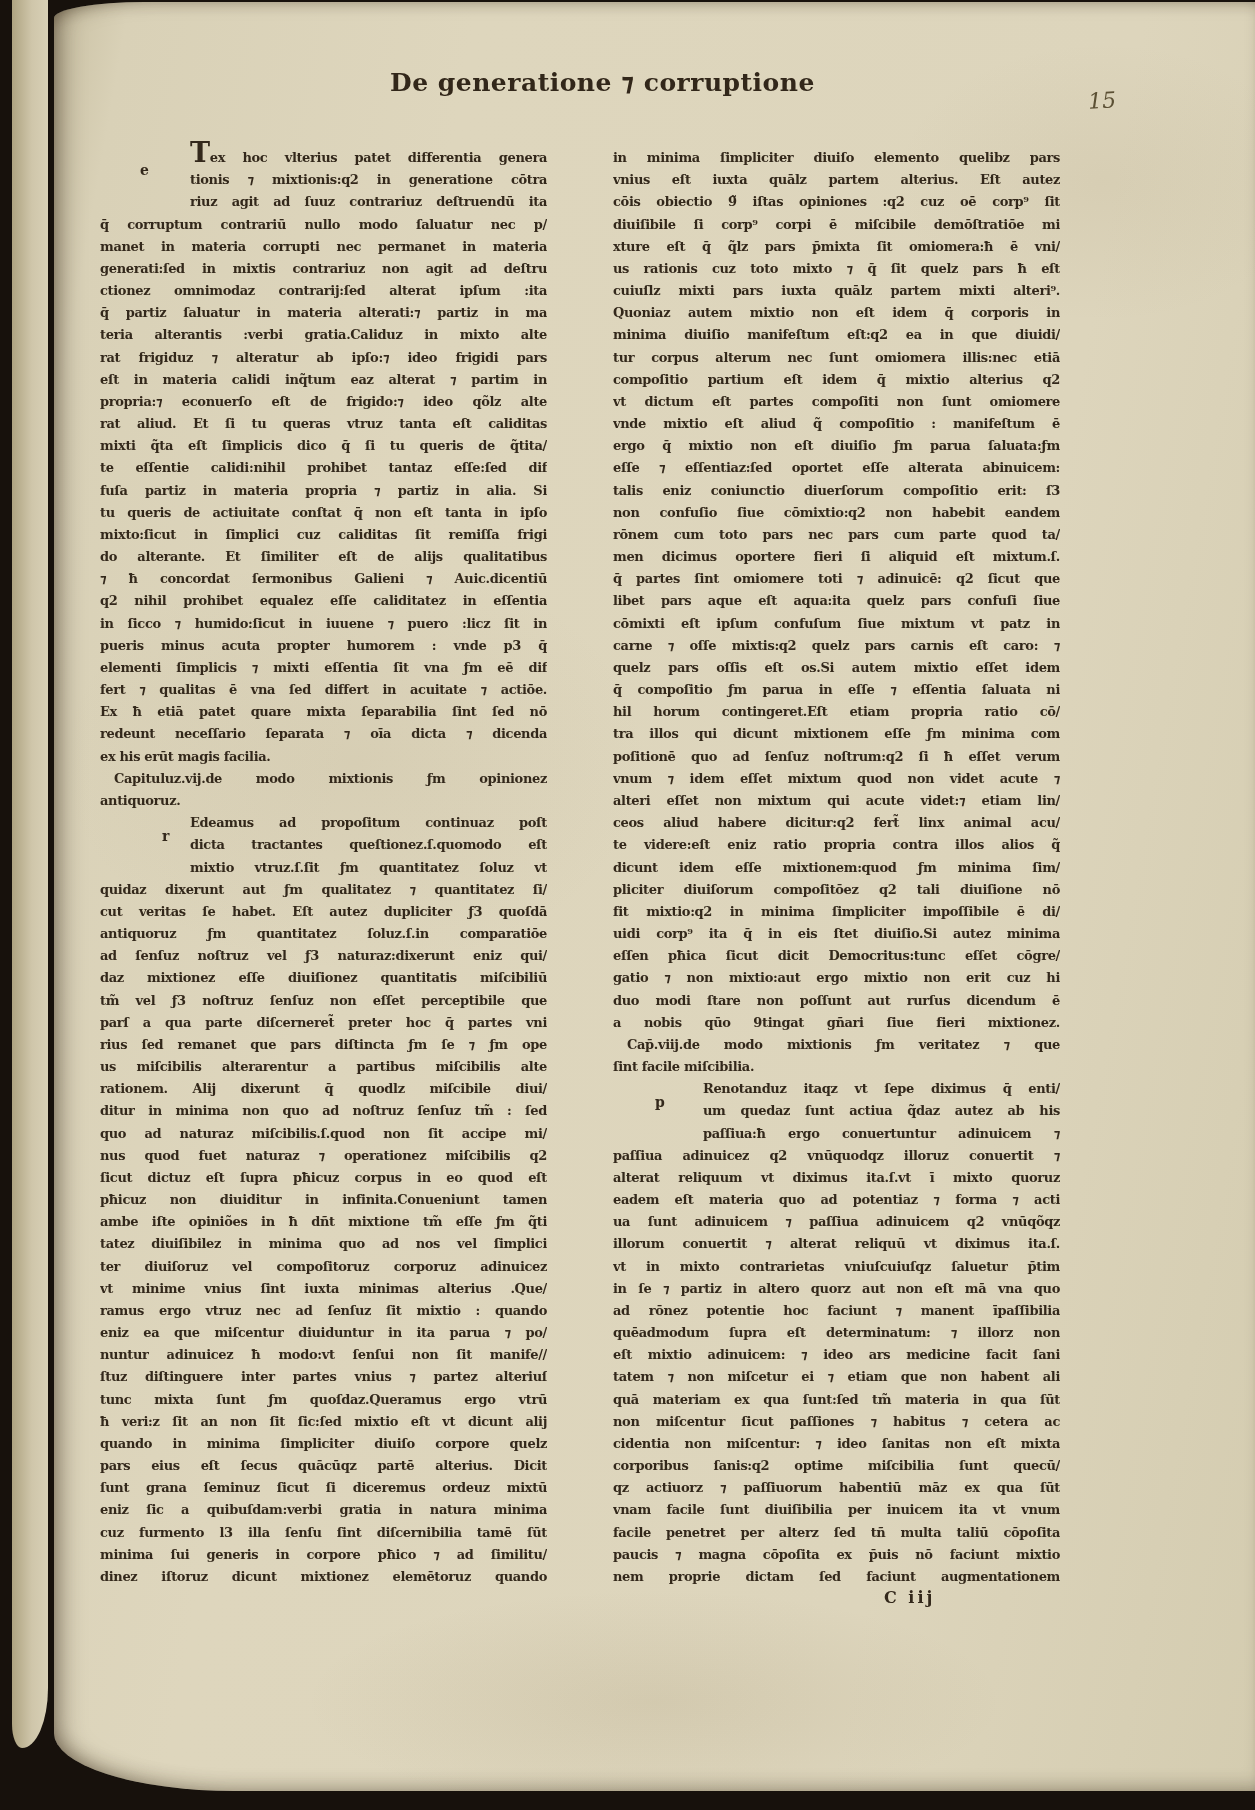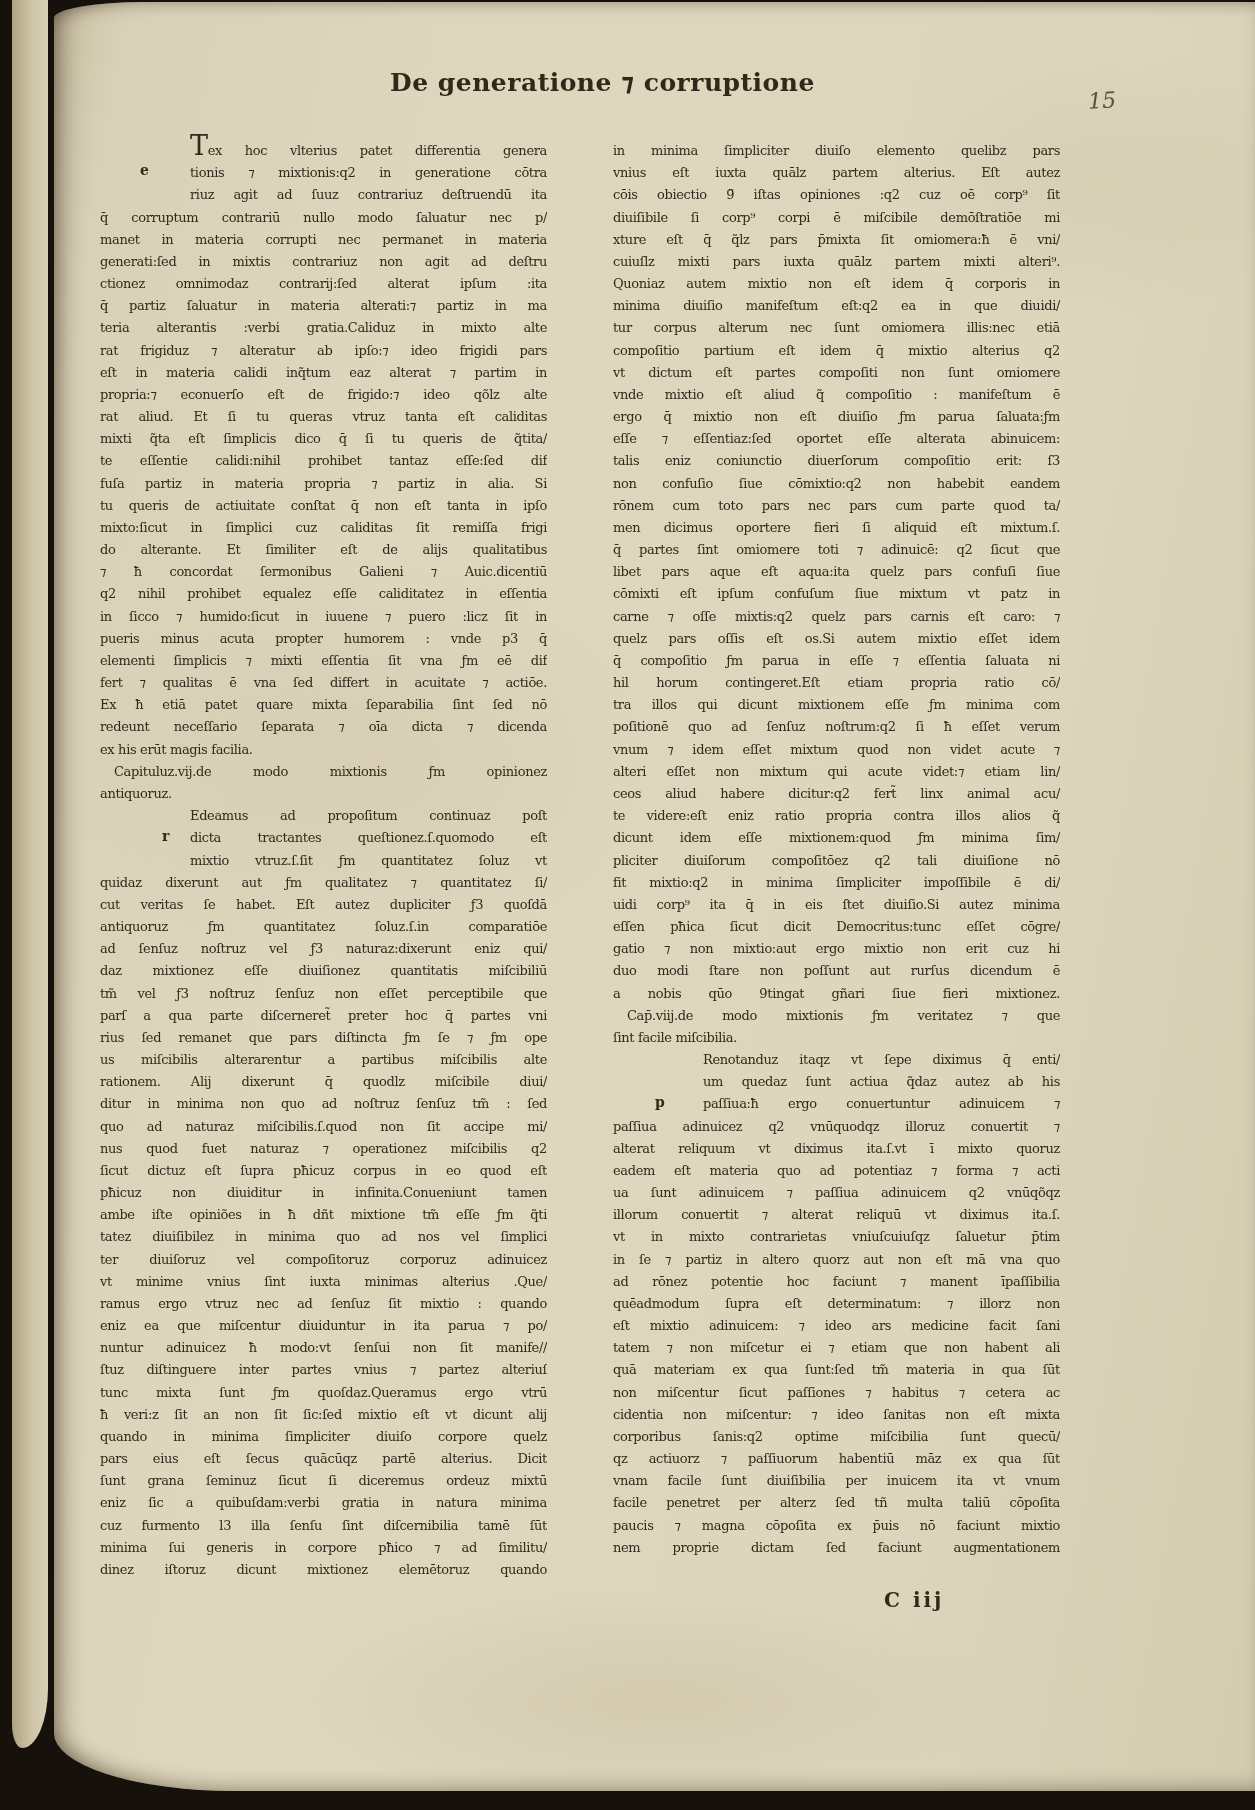--- a/index.html
+++ b/index.html
@@ -32,42 +32,42 @@
   .header{
     position:absolute;top:66px;left:336px;
     font-size:25px;font-weight:bold;color:#32271a;letter-spacing:.5px;
   }
   .folio{
     position:absolute;top:86px;left:1034px;
     font-size:22px;font-style:italic;color:#4e4226;
     transform:rotate(-3deg);opacity:.9;
   }
   .col{
-    position:absolute;top:138px;width:447px;
-    color:#33281b;font-size:13px;font-weight:normal;
+    position:absolute;top:145px;width:447px;
+    color:#33281b;font-size:13px;font-weight:bold;
     letter-spacing:-0.35px;
   }
   .col-left{left:46px;}
   .col-right{left:559px;}
   .ln{
     height:22.18px;line-height:22.3px;
     text-align:justify;text-align-last:justify;
     overflow:hidden;
   }
   .ln.f{text-align-last:left;}
   .ln.i{padding-left:90px;}
   .ln.c{padding-left:14px;}
   .ln.init{overflow:visible;}
   .ln.init::first-letter{font-size:27px;line-height:4px;}
   .guide{
     position:absolute;font-size:14px;font-weight:bold;color:#33281b;
   }
   .sig{
     position:absolute;left:830px;top:1586px;
-    font-size:20px;font-weight:bold;color:#33281b;letter-spacing:3px;
+    font-size:16px;font-weight:bold;color:#33281b;letter-spacing:3px;
   }
 </style>
 </head>
 <body>
 
 <div class="leaf-under"></div>
 
 <div class="page">
   <div class="header">De generatione ⁊ corruptione</div>
   <div class="folio">15</div>
@@ -138,20 +138,21 @@
       <div class="ln">cuz furmento l3 illa ſenſu ſint diſcernibilia tamē ſūt</div>
       <div class="ln">minima ſui generis in corpore pħico ⁊ ad ſimilitu/</div>
       <div class="ln">dinez iſtoruz dicunt mixtionez elemētoruz quando</div>
     </div>
   <div class="col col-right">
       <div class="ln">in minima ſimpliciter diuiſo elemento quelibz pars</div>
       <div class="ln">vnius eſt iuxta quālz partem alterius.   Eſt autez</div>
       <div class="ln">cōis obiectio 9̃ iſtas opiniones :q2 cuz oē corp⁹ ſit</div>
       <div class="ln">diuiſibile ſi corp⁹ corpi ē miſcibile demōſtratiōe mi</div>
       <div class="ln">xture eſt q̄ q̃lz pars p̄mixta ſit omiomera:ħ ē vni/</div>
+      <div class="ln">us rationis cuz toto mixto ⁊ q̄ ſit quelz pars ħ eſt</div>
       <div class="ln">cuiuſlz mixti pars iuxta quālz partem mixti alteri⁹.</div>
       <div class="ln">Quoniaz autem mixtio non eſt idem q̄ corporis in</div>
       <div class="ln">minima diuiſio manifeſtum eſt:q2 ea in que diuidi/</div>
       <div class="ln">tur corpus alterum nec ſunt omiomera illis:nec etiā</div>
       <div class="ln">compoſitio partium eſt idem q̄ mixtio alterius q2</div>
       <div class="ln">vt dictum eſt partes compoſiti non ſunt omiomere</div>
       <div class="ln">vnde mixtio eſt aliud q̃ compoſitio : manifeſtum ē</div>
       <div class="ln">ergo q̄ mixtio non eſt diuiſio ƒm parua ſaluata:ƒm</div>
       <div class="ln">eſſe ⁊ eſſentiaz:ſed oportet eſſe alterata abinuicem:</div>
       <div class="ln">talis eniz coniunctio diuerſorum compoſitio erit: ſ3</div>

